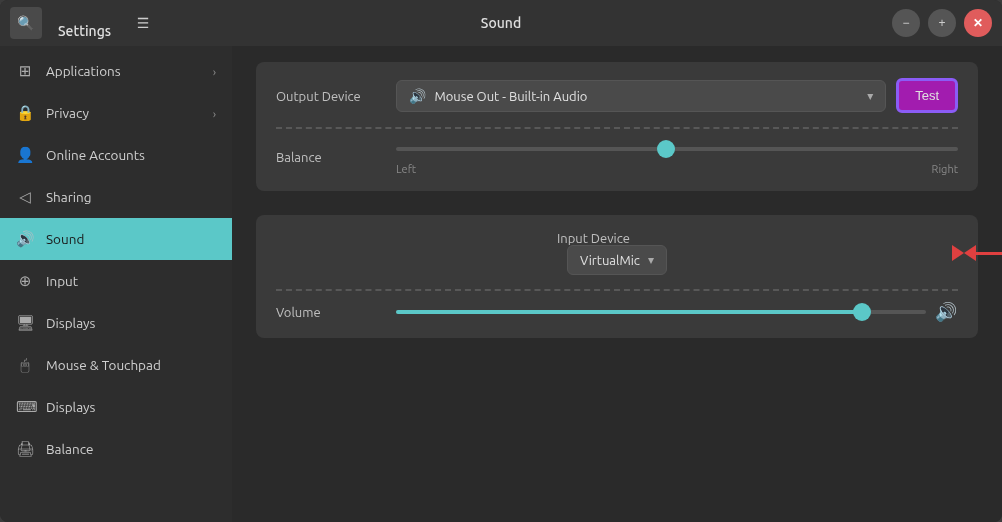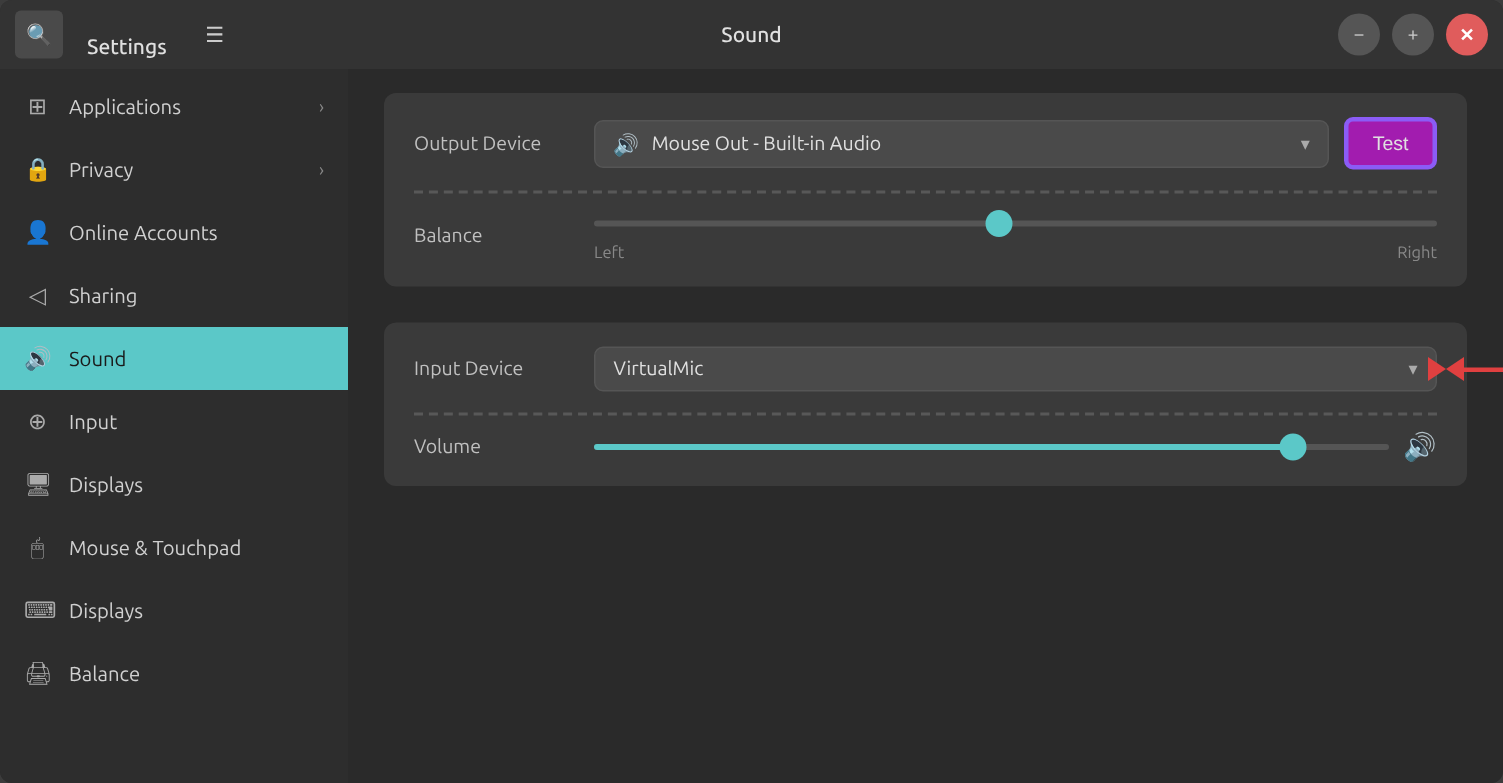--- a/index.html
+++ b/index.html
@@ -429,21 +429,21 @@
                 <span>Right</span>
               </div>
             </div>
           </div>
         </div>
       </div>
 
       <div>
         <div class="card">
 
-          <div class="field-row input-device-row-wrapper" style="position:relative;">
+          <div class="field-row input-device-row-wrapper" style="position:relative;flex-direction:column;">
             <span class="field-label">Input Device</span>
             <div class="device-dropdown">
               <span class="dd-text">VirtualMic</span>
               <span class="dd-arrow">▾</span>
             </div>
 
             <div class="red-arrow" style="position:absolute; right:-68px; top:50%; transform:translateY(-50%); display:flex; align-items:center;">
               <div class="red-arrow-head" style="width:0;height:0;border-top:8px solid transparent;border-bottom:8px solid transparent;border-left:12px solid #e04040;"></div>
               <div class="red-arrow-line" style="width:50px;height:3px;background:#e04040;"></div>
             </div>

